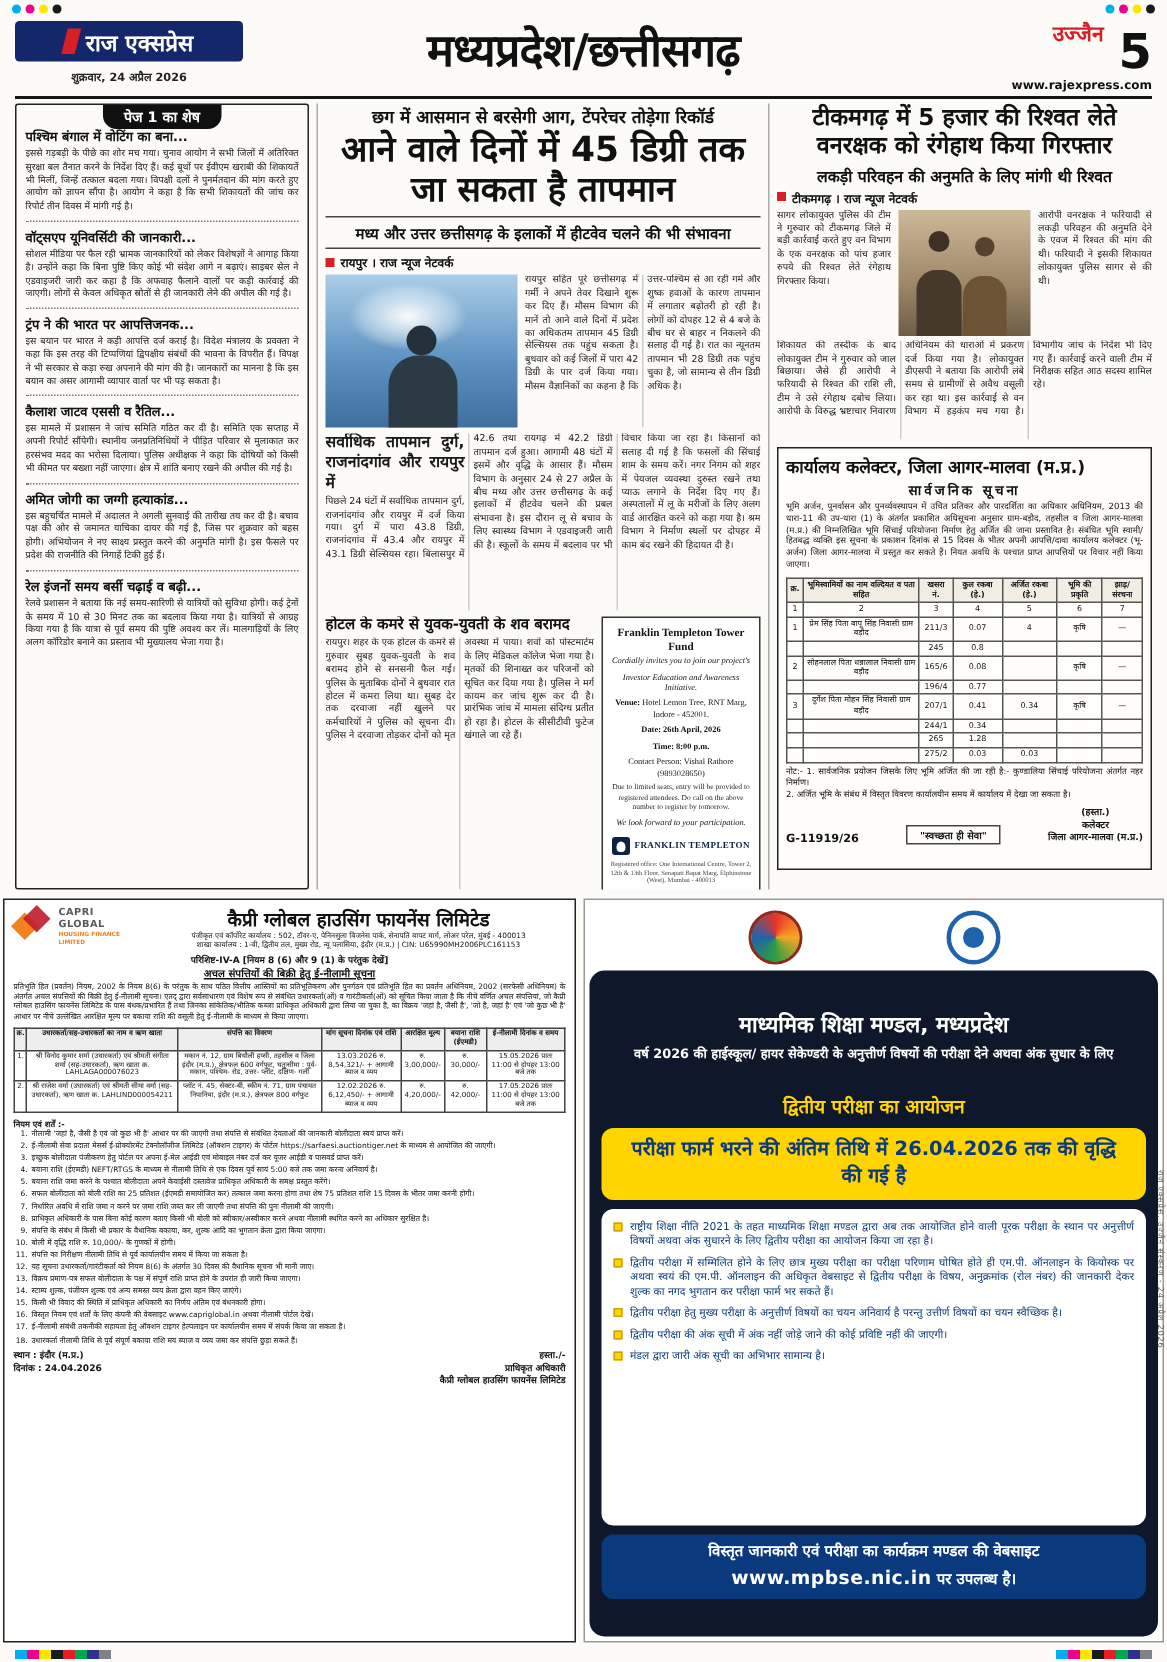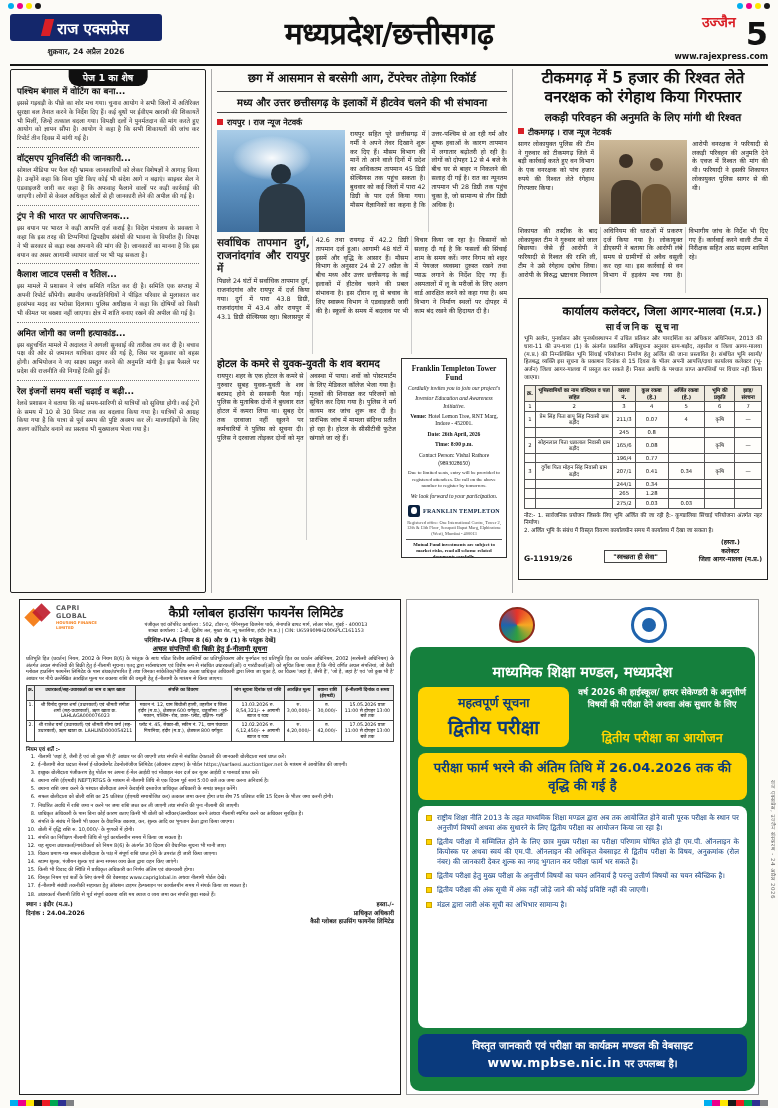--- a/index.html
+++ b/index.html
@@ -110,34 +110,34 @@
   .pb-h1 { position:absolute; left:20px; top:14px; width:14px; height:14px; border-radius:50%; background:#3d3126; }
   .pb-f1 { position:absolute; left:12px; bottom:-6px; width:30px; height:50px; background:#46392b; border-radius:13px 13px 0 0; }
   .pb-h2 { position:absolute; right:24px; top:18px; width:13px; height:13px; border-radius:50%; background:#55432f; }
   .pb-f2 { position:absolute; right:16px; bottom:-6px; width:29px; height:46px; background:#6b5334; border-radius:13px 13px 0 0; }
   .bribe-bottom { column-count:3; column-gap:6px; column-rule:1px solid #ccc; margin-top:3px;
                   height:66px; overflow:hidden; }
 
   
   .notice-box { border:1.2px solid #222; margin-top:5px; padding:4px 5px; background:#fffefb;
                 height:282px; overflow:hidden; }
-  .notice-title { font-size:11.5px; font-weight:bold; text-align:right; }
+  .notice-title { font-size:11.5px; font-weight:bold; text-align:left; }
   .notice-sub { font-size:9px; font-weight:bold; text-align:center; margin:2px 0; letter-spacing:2px; }
   .notice-intro { font-size:5.7px; line-height:1.38; text-align:justify; }
   .notice-table { width:100%; border-collapse:collapse; margin:3px 0; font-size:5.3px; }
   .notice-table th, .notice-table td { border:1px solid #555; padding:1px 2px; text-align:center; line-height:1.25; }
   .notice-table th { font-weight:bold; background:#f1ede2; }
   .notice-note { font-size:5.6px; line-height:1.35; text-align:justify; }
   .notice-footer { display:flex; justify-content:space-between; align-items:flex-end; margin-top:4px; }
   .gnum { font-size:7.5px; font-weight:bold; }
   .slogan { border:1px solid #444; font-size:6.5px; font-weight:bold; padding:1px 8px; }
   .sig { font-size:6.2px; font-weight:bold; text-align:center; line-height:1.35; }
 
   
-  .bottom-grid { display:flex; gap:5px; margin:6px 19px 0; height:496px; }
+  .bottom-grid { display:flex; gap:5px; margin:6px 2px 0; height:496px; }
 
   
   .capri { width:382px; flex:none; border:1.2px solid #222; background:#fff; padding:4px 6px; overflow:hidden; }
   .capri-head { display:flex; gap:6px; align-items:flex-start; }
   .capri-logo { width:86px; flex:none; display:flex; gap:4px; align-items:center; }
   .capri-mark { position:relative; width:26px; height:26px; flex:none; }
   .dia1 { position:absolute; left:1px; top:7px; width:13px; height:13px; background:#f58220; transform:rotate(45deg); }
   .dia2 { position:absolute; left:9px; top:2px; width:13px; height:13px; background:#c01f2f; transform:rotate(45deg); opacity:.92; }
   .capri-brand b { display:block; font-size:6.5px; color:#58595b; letter-spacing:.3px; }
   .capri-brand i { display:block; font-size:3.9px; font-style:normal; color:#f58220; font-weight:bold; }
@@ -157,21 +157,21 @@
   .capri-foot .right { text-align:right; }
 
   
   .mpad { flex:1; border:1px solid #999; background:#fff; padding:3px; display:flex; flex-direction:column; }
   .mp-logos { height:44px; display:flex; align-items:center; justify-content:center; gap:96px; }
   .logo-circle { width:36px; height:36px; border-radius:50%; flex:none; }
   .logo-circle.l1 { background:conic-gradient(#e63329,#f7a823,#2f9e41,#1f63ac,#e63329); border:2px solid #8d2a1e; }
   .logo-circle.l2 { background:#fff; border:3px solid #1f63ac; position:relative; }
   .logo-circle.l2::after { content:""; position:absolute; left:8px; top:8px; width:14px; height:14px;
                            border-radius:50%; background:#1f63ac; }
-  .mp-inner { flex:1; background:#15803d; border-radius:10px; padding:14px 8px; display:flex;
+  .mp-inner { flex:1; background:#0f172a; border-radius:10px; padding:25px 8px; display:flex;
               flex-direction:column; gap:6px; overflow:hidden; }
   .mp-org { color:#fff; font-weight:bold; font-size:14.5px; text-align:center; }
   .mp-toprow { display:flex; gap:8px; }
   .mp-notice-box { background:#ffd400; border-radius:8px; padding:7px 6px; width:46%; text-align:center; flex:none; }
   .mp-notice-label { color:#0d3b7a; font-weight:bold; font-size:12.5px; }
   .mp-notice-title { color:#0d3b7a; font-weight:bold; font-size:19px; margin-top:3px; }
   .mp-intro { flex:1; color:#fff; font-size:8.6px; font-weight:bold; line-height:1.35; text-align:center;
               display:flex; flex-direction:column; justify-content:center; gap:20px; }
   .mp-intro-hl { color:#ffd400; font-size:12.5px; font-weight:bold; }
   .mp-banner { background:#ffd400; border-radius:8px; color:#0a3a7d; font-weight:bold; font-size:13px;
@@ -273,20 +273,21 @@
             <article class="snip">
               <h4>रेल इंजनों समय बर्सी चढ़ाई व बढ़ी...</h4>
               <p>रेलवे प्रशासन ने बताया कि नई समय-सारिणी से यात्रियों को सुविधा होगी। कई ट्रेनों के समय में 10 से 30 मिनट तक का बदलाव किया गया है। यात्रियों से आग्रह किया गया है कि यात्रा से पूर्व समय की पुष्टि अवश्य कर लें। मालगाड़ियों के लिए अलग कॉरिडोर बनाने का प्रस्ताव भी मुख्यालय भेजा गया है।</p>
             </article>
           </div>
       </div>
     </aside>
 
     <section class="centercol">
       <div class="kicker">छग में आसमान से बरसेगी आग, टेंपरेचर तोड़ेगा रिकॉर्ड</div>
+      <h2 class="headline-xl">आने वाले दिनों में 45 डिग्री तक जा सकता है तापमान</h2>
       <div class="deck">मध्य और उत्तर छत्तीसगढ़ के इलाकों में हीटवेव चलने की भी संभावना</div>
       <div class="byline">
         <span class="red-sq"></span>
         <span>रायपुर । राज न्यूज नेटवर्क</span>
       </div>
       <div class="photo-row">
         <div class="photo-weather">
           <span class="pw-splash"></span>
           <span class="pw-head"></span>
           <span class="pw-fig"></span>
@@ -582,35 +583,31 @@
     </div>
 
     <div class="mpad">
       <div class="mp-logos">
         <span class="logo-circle l1"></span>
         <span class="logo-circle l2"></span>
       </div>
       <div class="mp-inner">
         <div class="mp-org">माध्यमिक शिक्षा मण्डल, मध्यप्रदेश</div>
         <div class="mp-toprow">
-          <div class="mp-notice-box">
-            <div class="mp-notice-label">महत्वपूर्ण सूचना</div>
-            <div class="mp-notice-title">द्वितीय परीक्षा</div>
-          </div>
           <div class="mp-intro">
             <span>वर्ष 2026 की हाईस्कूल/ हायर सेकेण्डरी के अनुत्तीर्ण विषयों की परीक्षा देने अथवा अंक सुधार के लिए</span>
             <span class="mp-intro-hl">द्वितीय परीक्षा का आयोजन</span>
           </div>
         </div>
         <div class="mp-banner">परीक्षा फार्म भरने की अंतिम तिथि में 26.04.2026 तक की वृद्धि की गई है</div>
         <div class="mp-bullets">
 
             <div class="mp-bullet">
               <span class="bullet-sq"></span>
-              <p>राष्ट्रीय शिक्षा नीति 2013 के तहत माध्यमिक शिक्षा मण्डल द्वारा अब तक आयोजित होने वाली पूरक परीक्षा के स्थान पर अनुत्तीर्ण विषयों अथवा अंक सुधारने के लिए द्वितीय परीक्षा का आयोजन किया जा रहा है।</p>
+              <p>राष्ट्रीय शिक्षा नीति 2021 के तहत माध्यमिक शिक्षा मण्डल द्वारा अब तक आयोजित होने वाली पूरक परीक्षा के स्थान पर अनुत्तीर्ण विषयों अथवा अंक सुधारने के लिए द्वितीय परीक्षा का आयोजन किया जा रहा है।</p>
             </div>
 
             <div class="mp-bullet">
               <span class="bullet-sq"></span>
               <p>द्वितीय परीक्षा में सम्मिलित होने के लिए छात्र मुख्य परीक्षा का परीक्षा परिणाम घोषित होते ही एम.पी. ऑनलाइन के कियोस्क पर अथवा स्वयं की एम.पी. ऑनलाइन की अधिकृत वेबसाइट से द्वितीय परीक्षा के विषय, अनुक्रमांक (रोल नंबर) की जानकारी देकर शुल्क का नगद भुगतान कर परीक्षा फार्म भर सकते हैं।</p>
             </div>
 
             <div class="mp-bullet">
               <span class="bullet-sq"></span>
               <p>द्वितीय परीक्षा हेतु मुख्य परीक्षा के अनुत्तीर्ण विषयों का चयन अनिवार्य है परन्तु उत्तीर्ण विषयों का चयन स्वैच्छिक है।</p>

